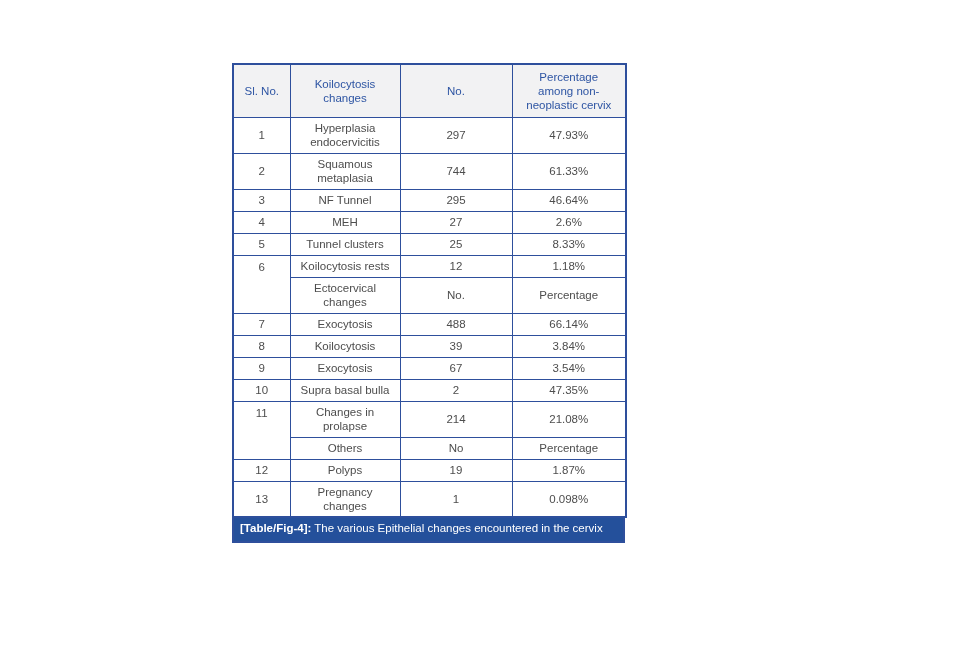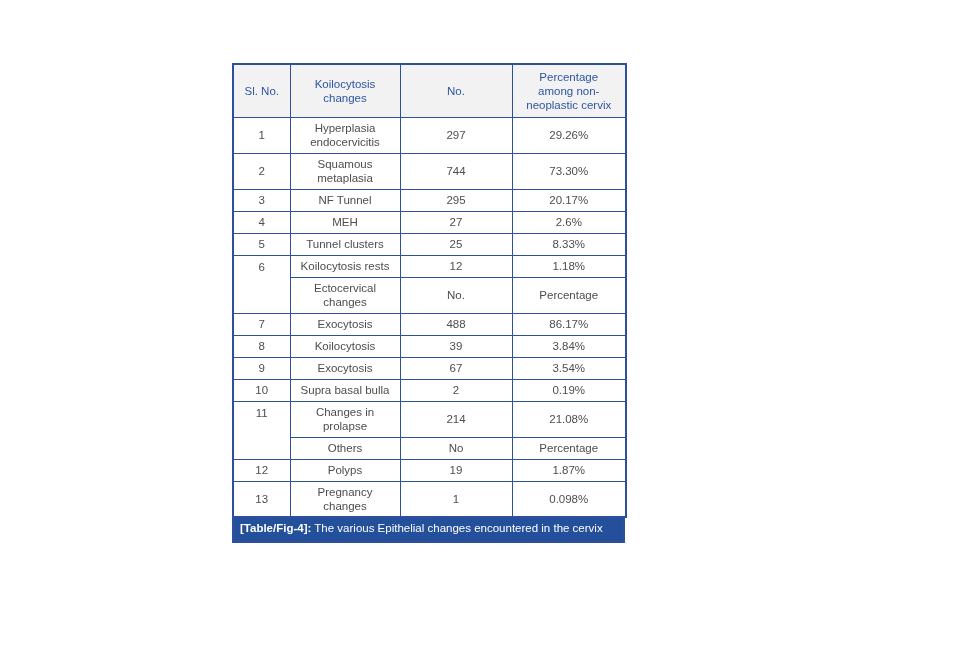--- a/index.html
+++ b/index.html
@@ -82,34 +82,34 @@
 among non-
 neoplastic cervix</th>
       </tr>
     </thead>
     <tbody>
       <tr class="r2">
         <td>1</td>
         <td>Hyperplasia
 endocervicitis</td>
         <td>297</td>
-        <td>29.26%</td>
+        <td>47.93%</td>
       </tr>
       <tr class="r2">
         <td>2</td>
         <td>Squamous
 metaplasia</td>
         <td>744</td>
-        <td>73.30%</td>
+        <td>61.33%</td>
       </tr>
       <tr class="r1">
         <td>3</td>
         <td>NF Tunnel</td>
         <td>295</td>
-        <td>20.17%</td>
+        <td>46.64%</td>
       </tr>
       <tr class="r1">
         <td>4</td>
         <td>MEH</td>
         <td>27</td>
         <td>2.6%</td>
       </tr>
       <tr class="r1">
         <td>5</td>
         <td>Tunnel clusters</td>
@@ -125,39 +125,39 @@
       <tr class="r2">
         <td>Ectocervical
 changes</td>
         <td>No.</td>
         <td>Percentage</td>
       </tr>
       <tr class="r1">
         <td>7</td>
         <td>Exocytosis</td>
         <td>488</td>
-        <td>86.17%</td>
+        <td>66.14%</td>
       </tr>
       <tr class="r1">
         <td>8</td>
         <td>Koilocytosis</td>
         <td>39</td>
         <td>3.84%</td>
       </tr>
       <tr class="r1">
         <td>9</td>
         <td>Exocytosis</td>
         <td>67</td>
         <td>3.54%</td>
       </tr>
       <tr class="r1">
         <td>10</td>
         <td>Supra basal bulla</td>
         <td>2</td>
-        <td>0.19%</td>
+        <td>47.35%</td>
       </tr>
       <tr class="r2">
         <td rowspan="2" class="span-top">11</td>
         <td>Changes in
 prolapse</td>
         <td>214</td>
         <td>21.08%</td>
       </tr>
       <tr class="r1">
         <td>Others</td>

